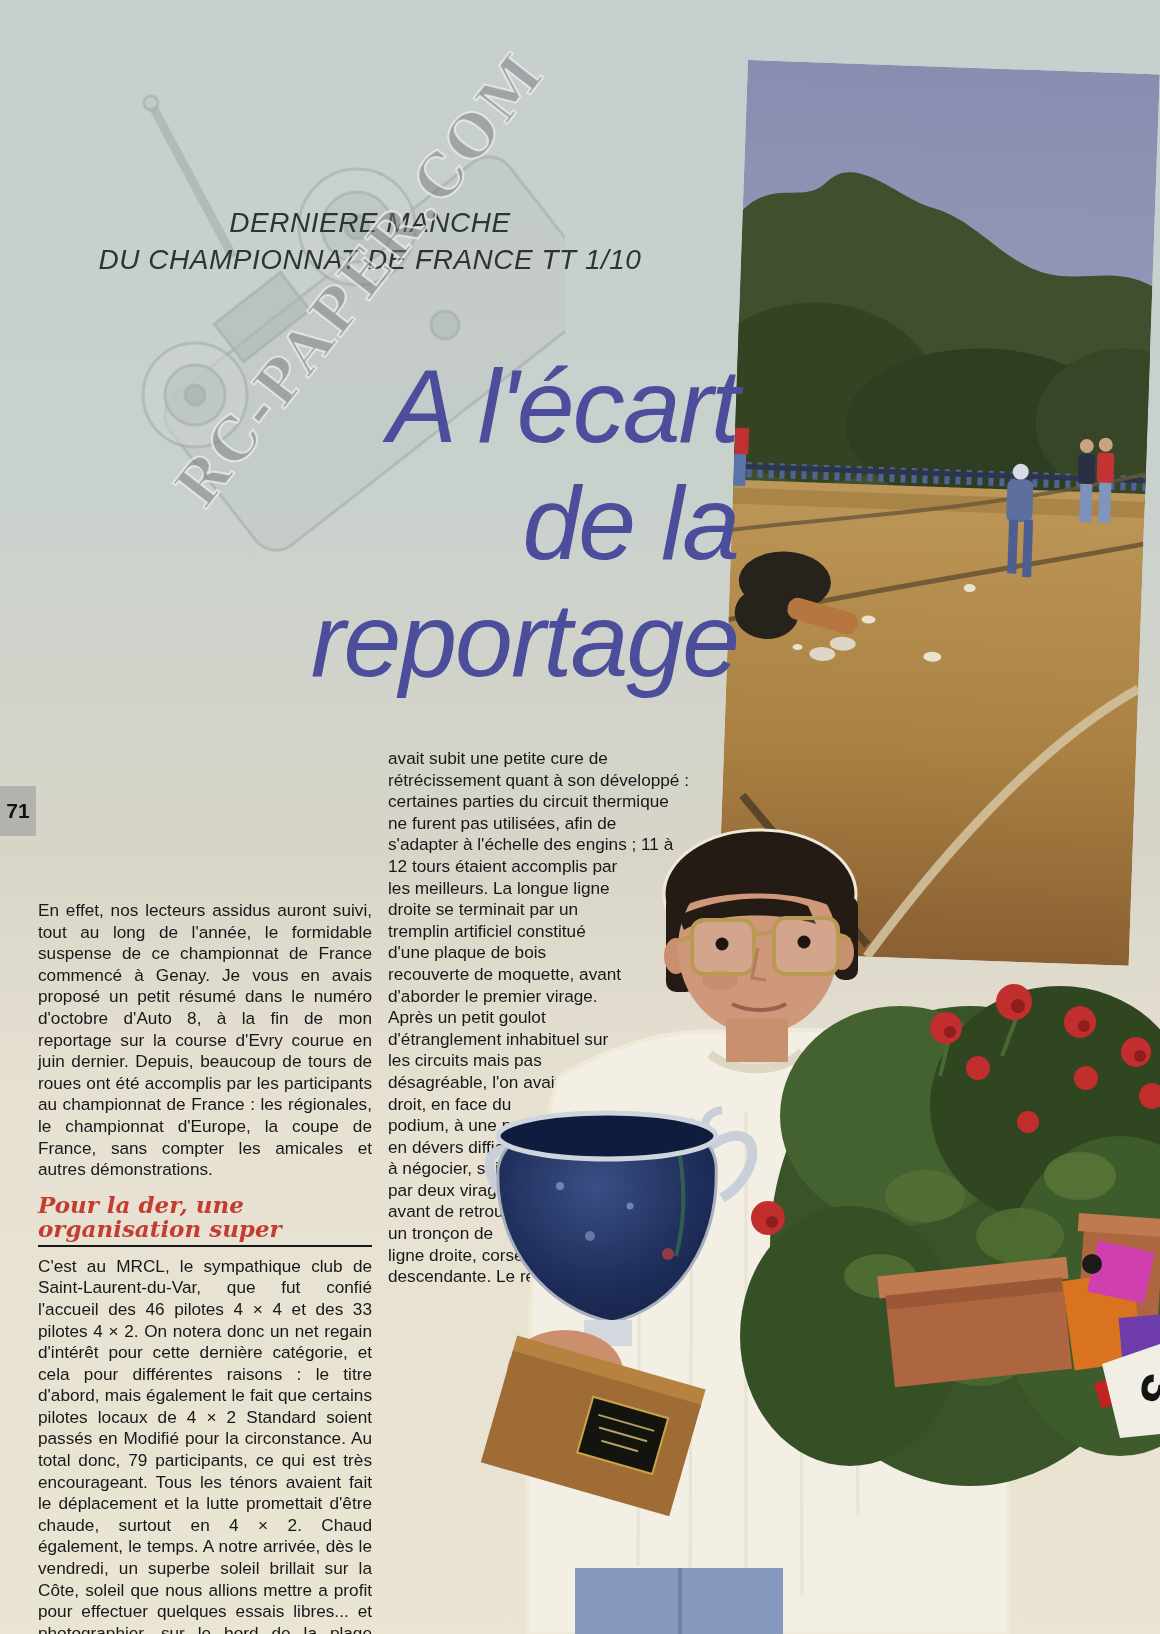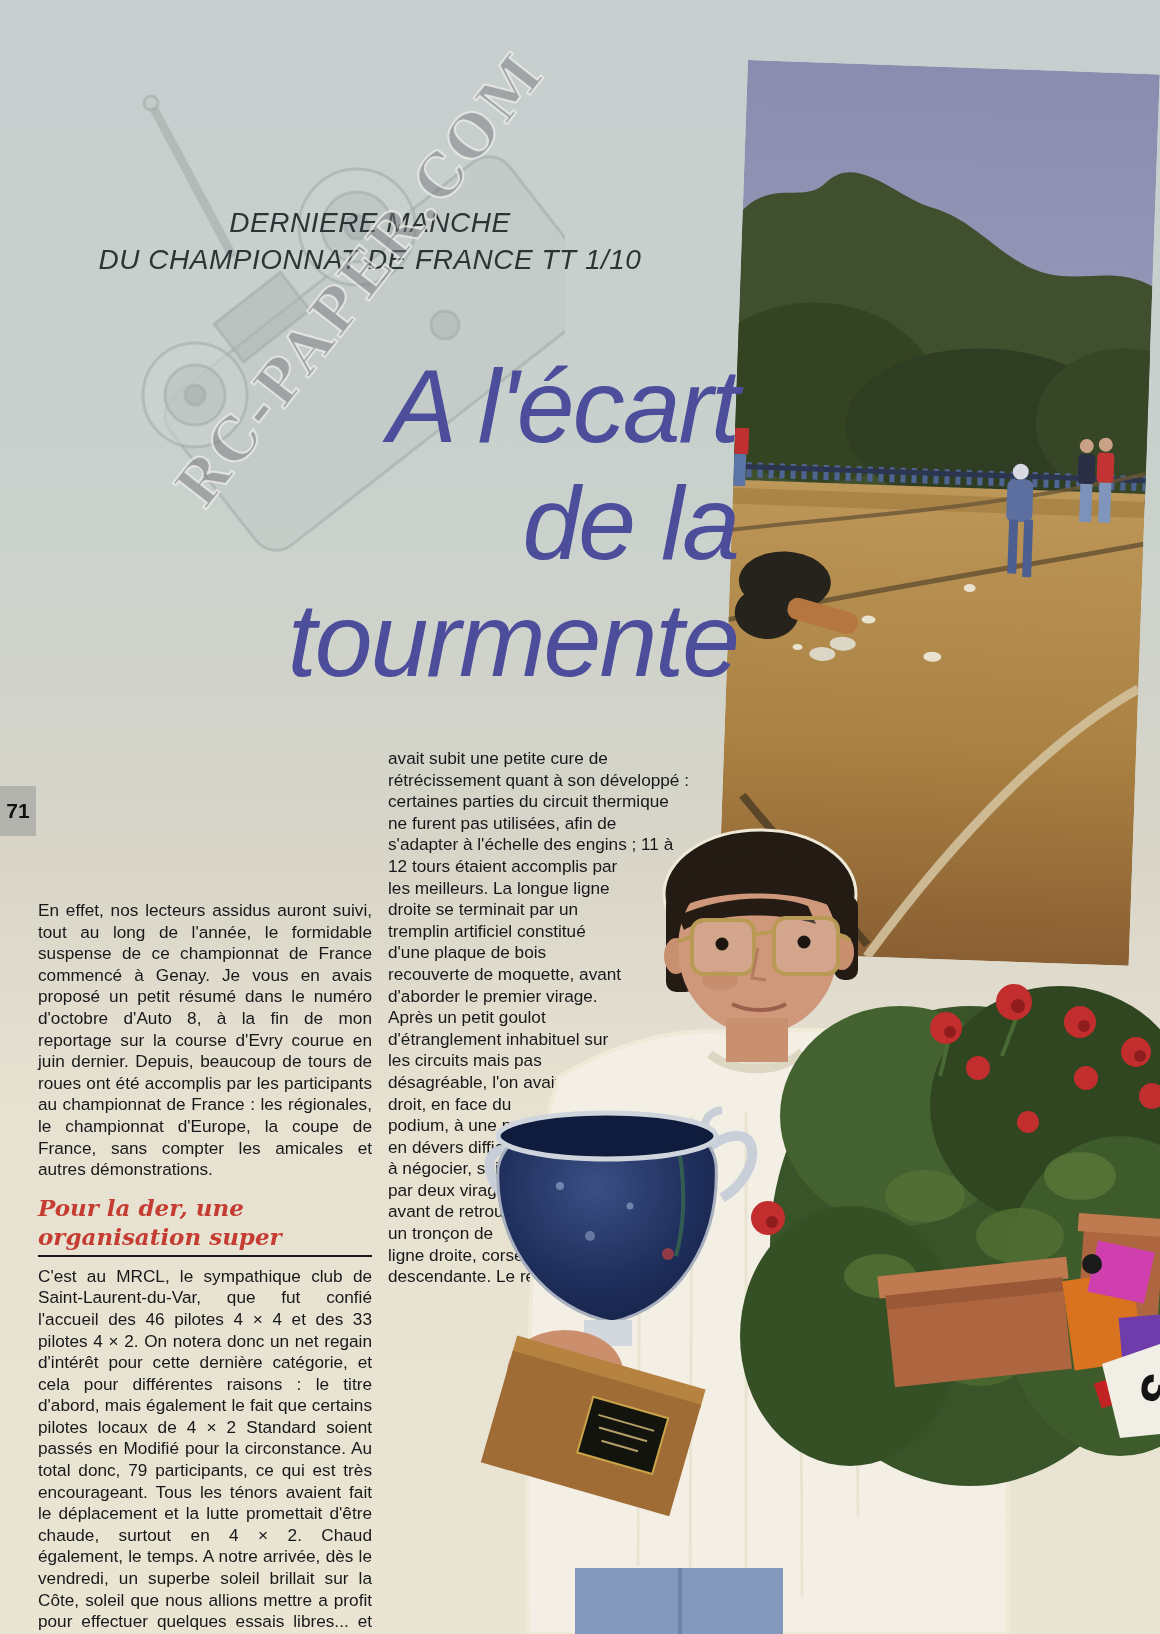--- a/index.html
+++ b/index.html
@@ -19,21 +19,21 @@
   .pagenum{position:absolute;left:0;top:786px;width:36px;height:50px;background:#b3b3ae;z-index:4;
            color:#111;font-size:21px;font-weight:bold;display:flex;align-items:center;justify-content:center;}
   .lead{position:absolute;left:38px;top:750px;width:328px;z-index:4;
         font-family:"DejaVu Serif",serif;font-weight:bold;font-style:italic;
         font-size:19.5px;line-height:27px;color:#14151a;}
   .col-left{position:absolute;left:38px;top:900px;width:334px;z-index:4;}
   .col-right{position:absolute;left:388px;top:748px;width:334px;z-index:4;}
   .body-text{font-size:17.2px;line-height:21.6px;color:#17181a;text-align:justify;margin:0;}
   .col-right .body-text{text-align:left;}
   .subhead{font-family:"DejaVu Serif",serif;font-weight:bold;font-style:italic;
-           font-size:23px;line-height:29px;color:#c53c32;margin:12px 0 4px;}
+           font-size:23px;line-height:24px;color:#c53c32;margin:12px 0 4px;}
   .rule{height:2px;background:#16161b;margin:2px 0 9px;}
   .sp{float:right;clear:right;}
   .photo-bottom{position:absolute;left:380px;top:816px;width:780px;height:818px;z-index:5;}
   .caption{position:absolute;left:389px;top:1320px;width:112px;z-index:6;
            font-weight:bold;font-style:italic;font-size:16.5px;line-height:21px;color:#17181a;}
 </style>
 </head>
 <body>
 
 <div class="page">
@@ -110,21 +110,21 @@
   </svg>
 
   <div class="kicker">
     <div>DERNIERE MANCHE</div>
     <div>DU CHAMPIONNAT DE FRANCE TT 1/10</div>
   </div>
 
   <div class="title">
     <div>A l'écart</div>
     <div>de la</div>
-    <div>tourmente</div>
+    <div>reportage</div>
   </div>
 
   <div class="watermark">RC-PAPER.COM</div>
 
   <div class="pagenum">71</div>
 
 
   <div class="col-left">
     <p class="body-text">En effet, nos lecteurs assidus auront suivi, tout au long de l'année, le formidable suspense de ce championnat de France commencé à Genay. Je vous en avais proposé un petit résumé dans le numéro d'octobre d'Auto 8, à la fin de mon reportage sur la course d'Evry courue en juin dernier. Depuis, beaucoup de tours de roues ont été accomplis par les participants au championnat de France : les régionales, le championnat d'Europe, la coupe de France, sans compter les amicales et autres démonstrations.</p>
     <div class="subhead">Pour la der, une organisation super</div>

